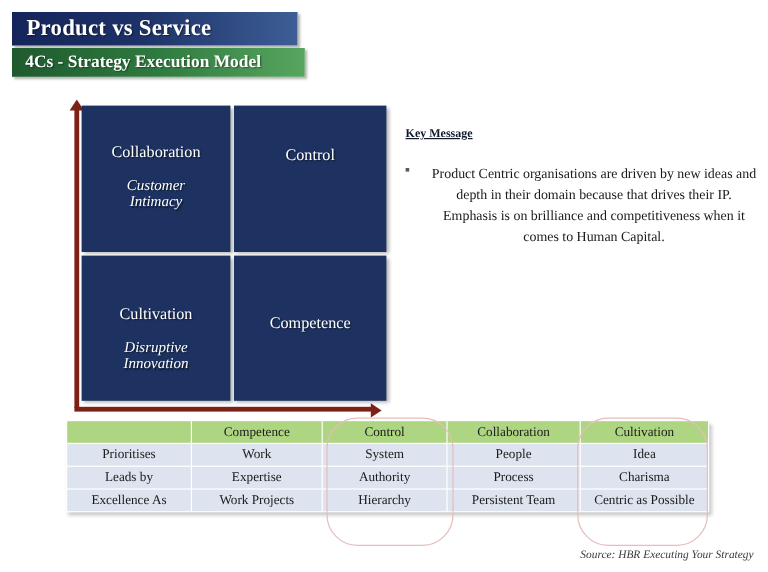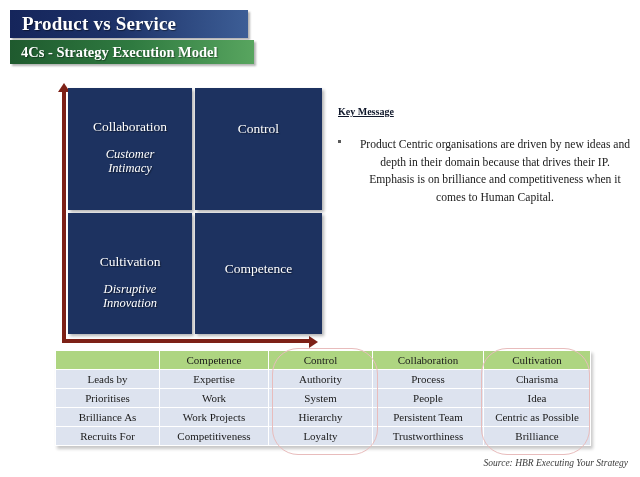--- a/index.html
+++ b/index.html
@@ -183,47 +183,40 @@
       <tr class="hdr">
         <td class="blank"></td>
         <td>Competence</td>
         <td>Control</td>
         <td>Collaboration</td>
         <td>Cultivation</td>
       </tr>
     </thead>
     <tbody>
       <tr>
+        <td>Prioritises</td>
+        <td>Work</td>
+        <td>System</td>
+        <td>People</td>
+        <td>Idea</td>
+      </tr>
+      <tr>
         <td>Leads by</td>
         <td>Expertise</td>
         <td>Authority</td>
         <td>Process</td>
         <td>Charisma</td>
       </tr>
       <tr>
-        <td>Prioritises</td>
-        <td>Work</td>
-        <td>System</td>
-        <td>People</td>
-        <td>Idea</td>
-      </tr>
-      <tr>
-        <td>Brilliance As</td>
+        <td>Excellence As</td>
         <td>Work Projects</td>
         <td>Hierarchy</td>
         <td>Persistent Team</td>
         <td>Centric as Possible</td>
       </tr>
-      <tr>
-        <td>Recruits For</td>
-        <td>Competitiveness</td>
-        <td>Loyalty</td>
-        <td>Trustworthiness</td>
-        <td>Brilliance</td>
-      </tr>
     </tbody>
   </table>
 
   <div class="hl hl-control"></div>
   <div class="hl hl-cultivation"></div>
 
   <div class="source">Source: HBR Executing Your Strategy</div>
 
 </div>
 

